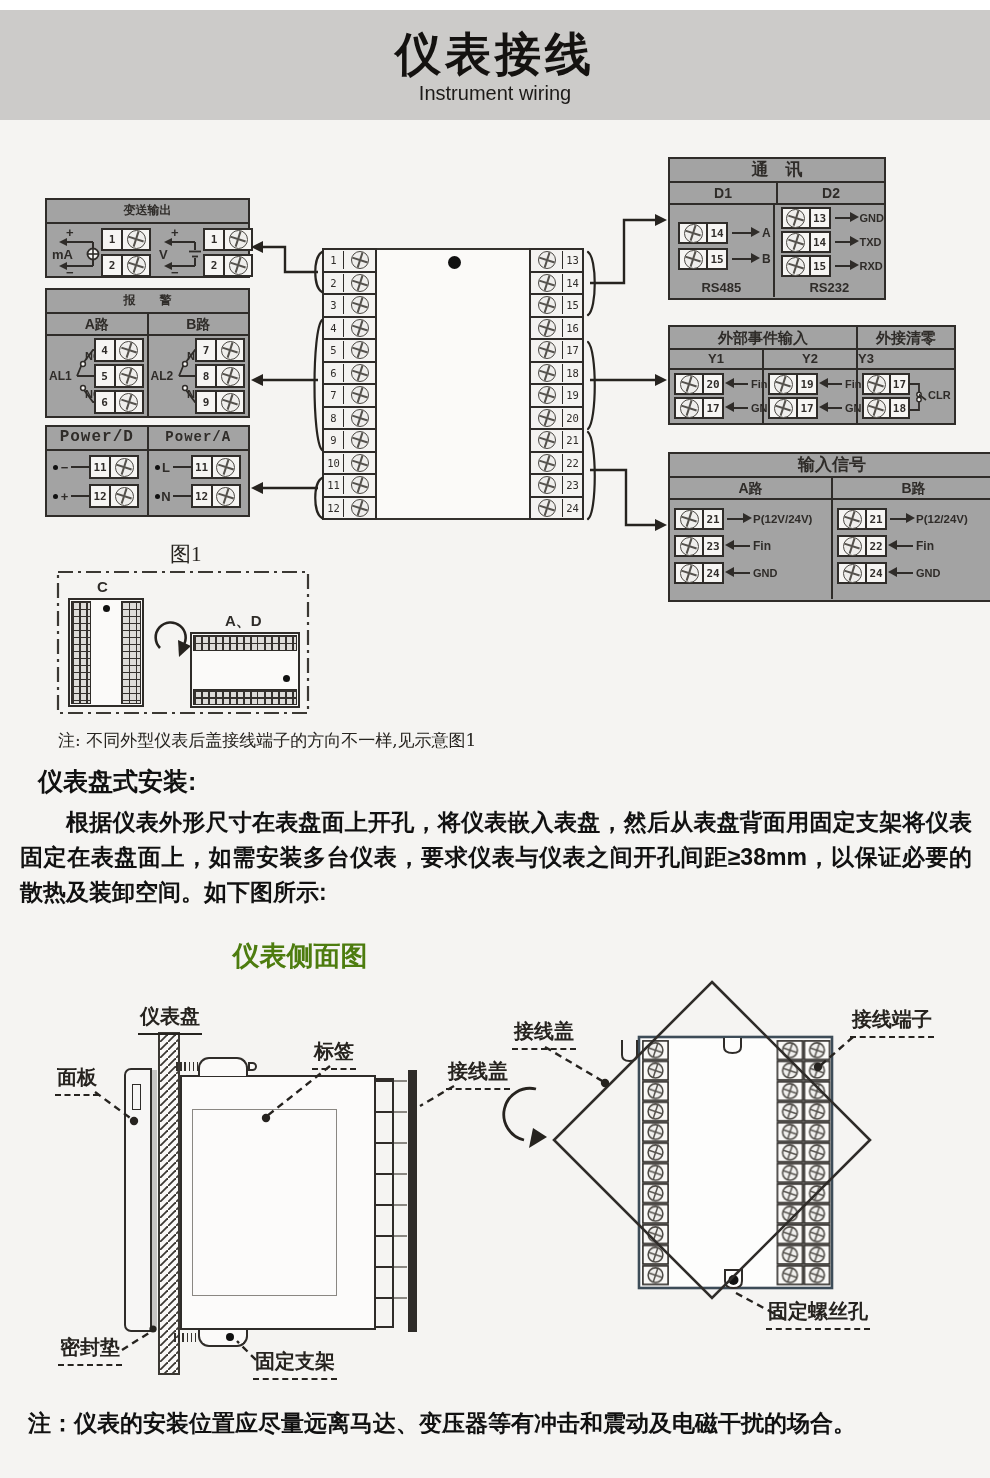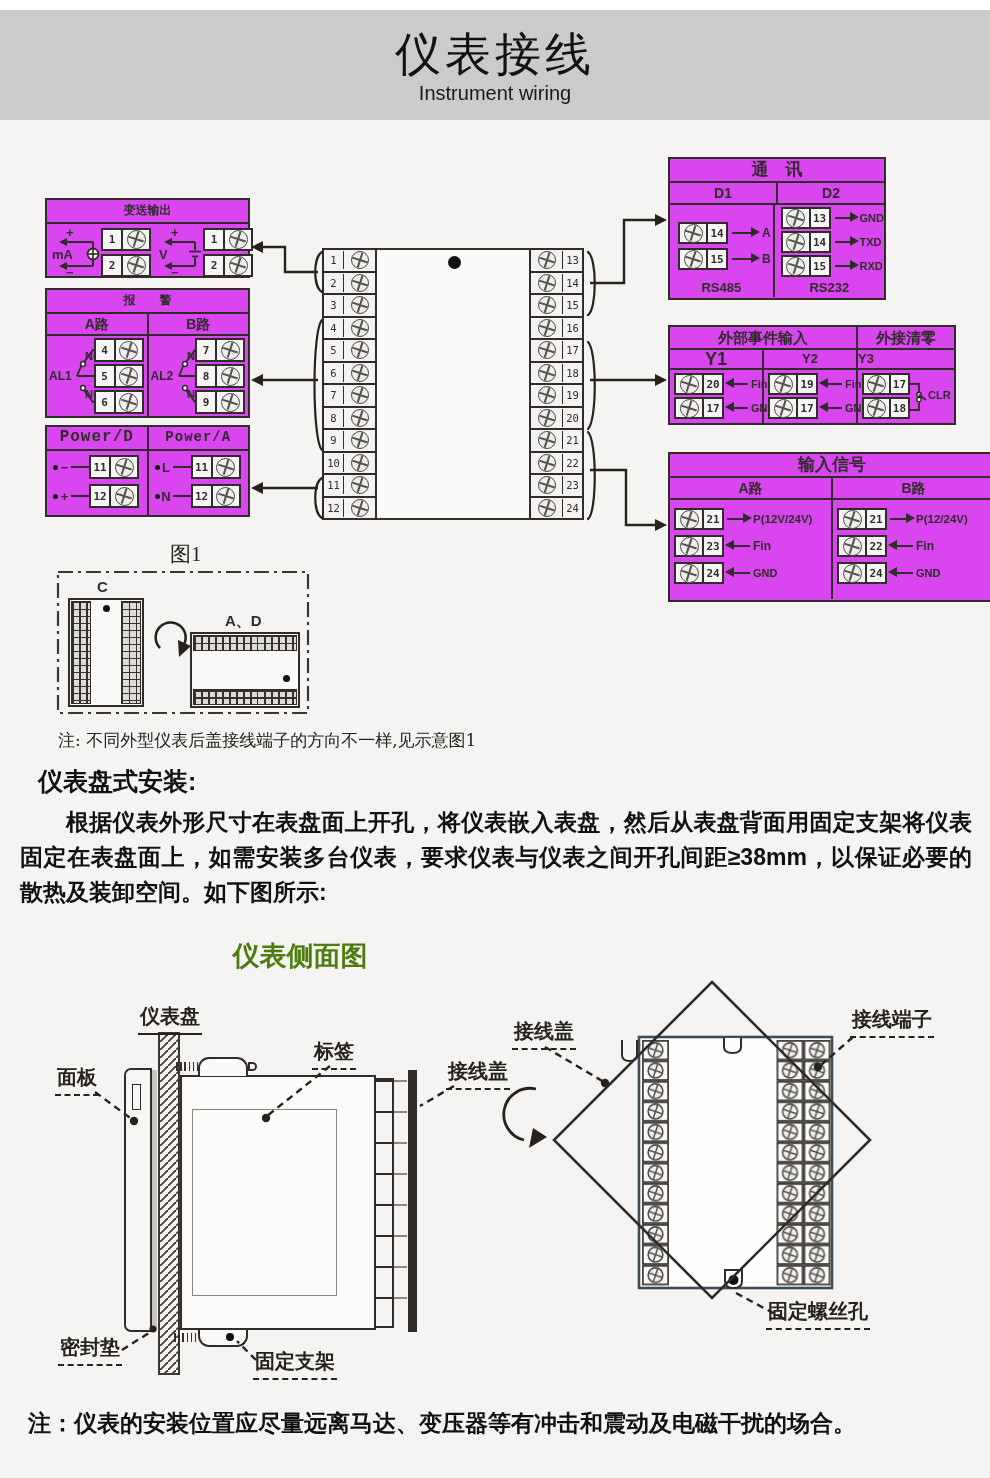--- a/index.html
+++ b/index.html
@@ -2,24 +2,24 @@
 <html><head>
 <meta charset="utf-8">
 <style>
 *{margin:0;padding:0;box-sizing:border-box}
 html,body{width:990px;height:1478px}
 body{position:relative;background:#fff;font-family:"Liberation Sans",sans-serif;color:#2f2c29;overflow:hidden}
 .canvas{position:absolute;inset:0;background:#f5f4f2}
 .abs{position:absolute}
 
 .hdr{position:absolute;left:0;top:10px;width:990px;height:110px;background:#cccbc9;text-align:center}
-.hdr .t{font-size:46px;font-weight:normal;letter-spacing:4px;padding-top:14px;color:#141210}
+.hdr .t{font-size:46px;font-weight:bold;letter-spacing:4px;padding-top:14px;color:#141210}
 .hdr .s{font-size:20px;color:#1c1a18;margin-top:-4px}
 
-.wbox{position:absolute;border:2.4px solid #2f2c29;background:#d946ef}
+.wbox{position:absolute;border:2.4px solid #2f2c29;background:#a3a3a3}
 .btitle{height:24px;line-height:21px;border-bottom:2.4px solid #2f2c29;text-align:center;font-weight:bold;font-size:12px}
 .subrow{display:flex;border-bottom:2.2px solid #2f2c29}
 .subrow>div{flex:1;text-align:center;font-weight:bold;font-size:14px;line-height:20px}
 .subrow>div+div{border-left:2.2px solid #2f2c29}
 
 .tc{display:flex;align-items:stretch;border:2px solid #2f2c29;background:#f6f5f3;height:24px}
 .tc .n{width:20px;display:flex;align-items:center;justify-content:center;font:bold 11px "DejaVu Sans Mono",monospace}
 .tc .s{width:26px;display:flex;align-items:center;justify-content:center}
 .tc .n.bl{border-left:2px solid #2f2c29}
 .tc .n.br{border-right:2px solid #2f2c29}
@@ -535,21 +535,21 @@
       </div>
     </div>
   </div>
 
   <div class="wbox" style="left:668px;top:325px;width:288px;height:100px">
     <div style="display:flex;border-bottom:2.2px solid #2f2c29">
       <div style="width:188px;text-align:center;font-weight:bold;font-size:15px;line-height:21px;border-right:2.2px solid #2f2c29">外部事件输入</div>
       <div style="flex:1;text-align:center;font-weight:bold;font-size:15px;line-height:21px">外接清零</div>
     </div>
     <div style="display:flex;border-bottom:2.2px solid #2f2c29">
-      <div style="width:94px;text-align:center;font-weight:bold;font-size:18px;line-height:18px;border-right:2.2px solid #2f2c29">Y1</div>
+      <div style="width:94px;text-align:center;font-weight:bold;font-size:13px;line-height:18px;border-right:2.2px solid #2f2c29">Y1</div>
       <div style="width:94px;text-align:center;font-weight:bold;font-size:13px;line-height:18px;border-right:2.2px solid #2f2c29">Y2</div>
       <div style="flex:1;text-align:left;font-weight:bold;font-size:13px;line-height:18px">Y3</div>
     </div>
     <div style="display:flex;height:53px">
       <div style="width:94px;border-right:2.2px solid #2f2c29;padding:3px 0 0 4px;display:flex;flex-direction:column;gap:2px">
         <div class="wrow">
             <div class="tc" style="height:22px">
               <div class="s">
                 <span class="screw"></span>
               </div>

